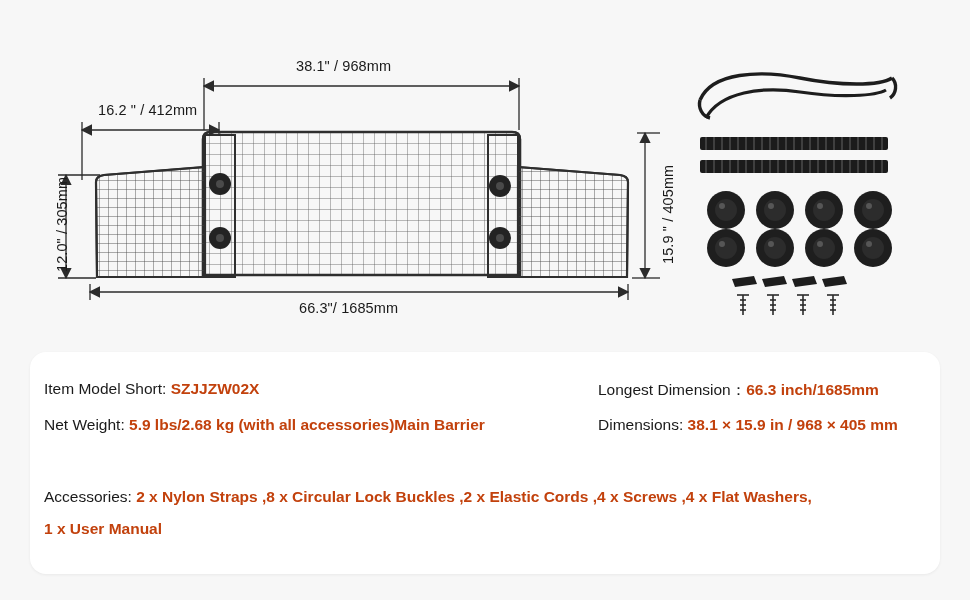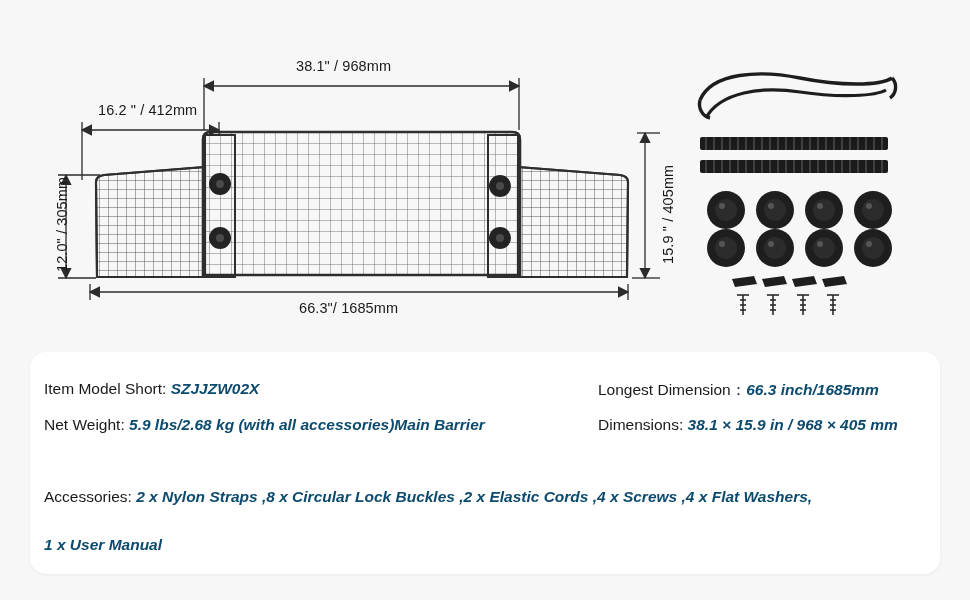--- a/index.html
+++ b/index.html
@@ -45,34 +45,33 @@
     border-radius: 16px;
     box-shadow: 0 1px 3px rgba(0,0,0,0.06);
   }
   .spec-line {
     position: absolute;
     font-size: 15.5px;
     color: #1a1a1a;
     white-space: nowrap;
   }
   .spec-line b, .val {
-    color: #0c4a6e;
+    color: #c2410c;
     font-weight: bold;
-    font-style: italic;
   }
   .lbl { color: #1a1a1a; font-weight: normal; }
 
   .col-l { left: 14px; }
   .col-r { left: 568px; }
 
   .r1 { top: 28px; }
   .r2 { top: 64px; }
   .r3 { top: 100px; }
   .r4 { top: 136px; }
-  .r5 { top: 184px; text-align: right; }
+  .r5 { top: 168px; text-align: right; }
 </style>
 </head>
 <body>
 
 <div id="canvas">
 
   <div class="diagram">
 
     <svg class="dia" width="970" height="345" viewBox="0 0 970 345">
       <defs>

